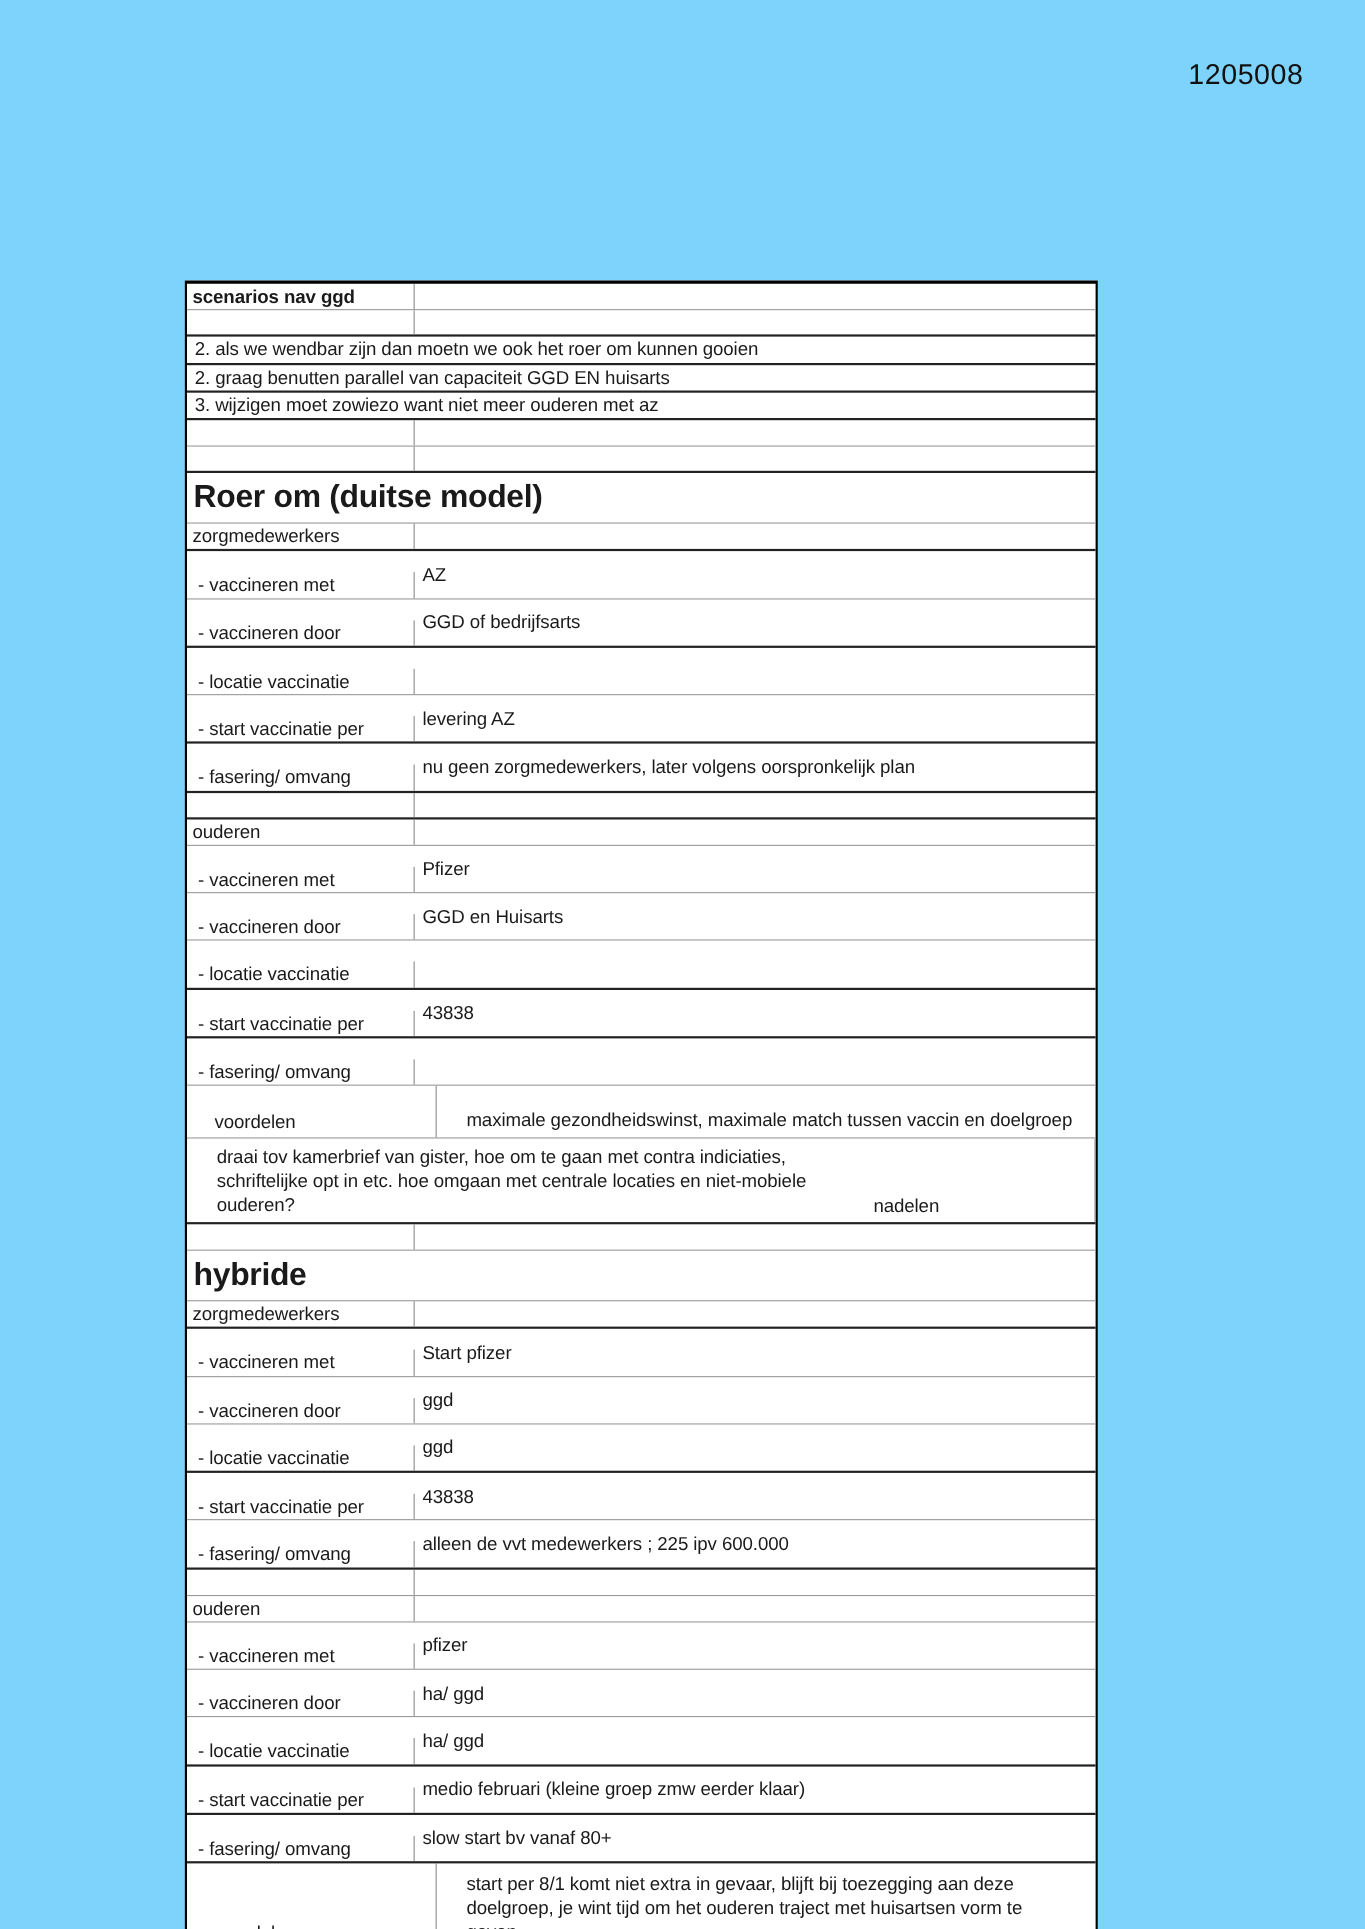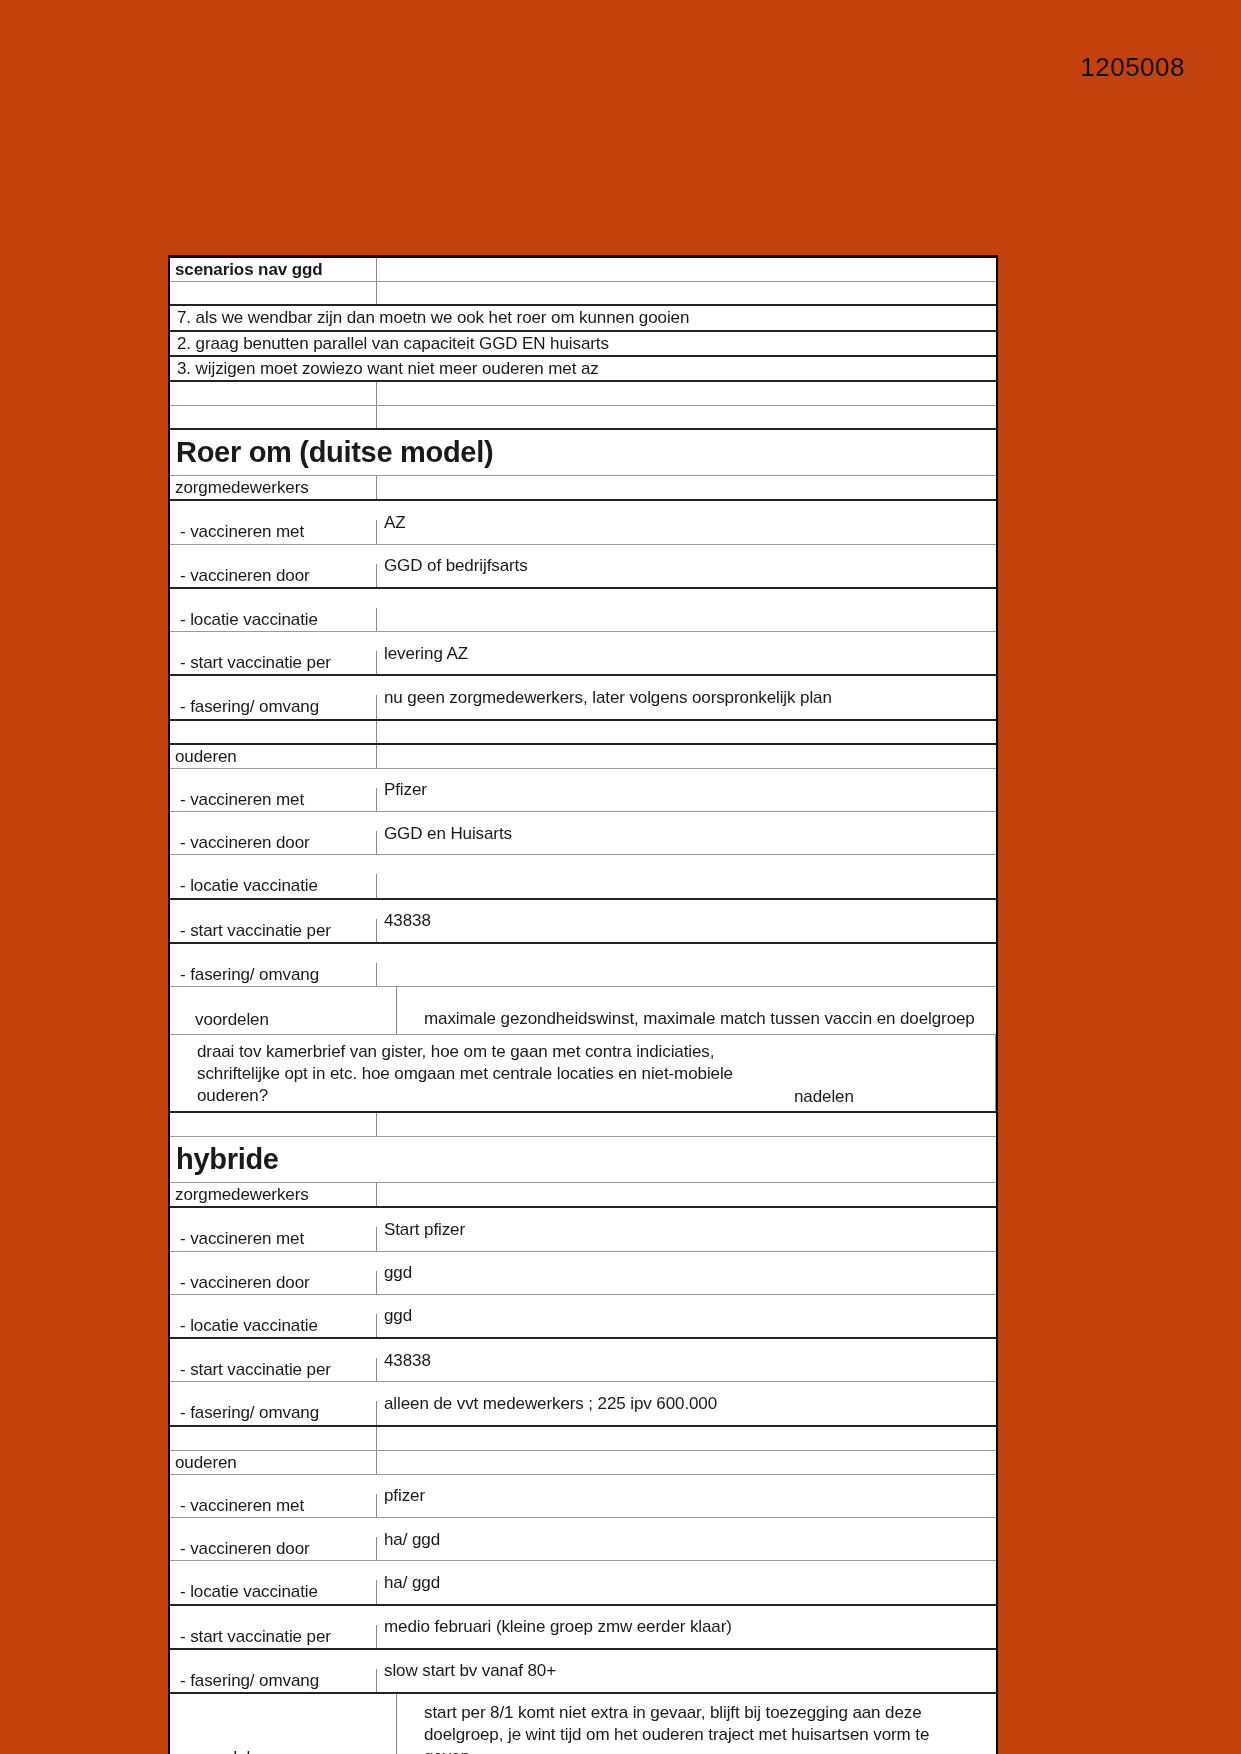--- a/index.html
+++ b/index.html
@@ -6,21 +6,21 @@
     margin: 0;
     padding: 0;
     background: #ffffff;
     font-family: "Liberation Sans", sans-serif;
     color: #1a1a1a;
   }
   .page {
     position: relative;
     width: 1241px;
     height: 1754px;
-    background: #c2410c;
+    background: #7dd3fc;
     overflow: hidden;
   }
   .page-number {
     position: absolute;
     top: 52px;
     right: 56px;
     font-size: 26px;
     letter-spacing: 0.5px;
     color: #111;
   }
@@ -100,21 +100,21 @@
   <div class="doc-table" id="doc-table">
       <div class="row kind-bold rule-light">
         <div class="cell cell-label">scenarios nav ggd</div>
         <div class="cell cell-value"></div>
       </div>
       <div class="row kind-empty rule-dark">
         <div class="cell cell-label"></div>
         <div class="cell cell-value"></div>
       </div>
       <div class="row kind-full rule-dark">
-        <div class="cell cell-full">7. als we wendbar zijn dan moetn we ook het roer om kunnen gooien</div>
+        <div class="cell cell-full">2. als we wendbar zijn dan moetn we ook het roer om kunnen gooien</div>
       </div>
       <div class="row kind-full rule-dark">
         <div class="cell cell-full">2. graag benutten parallel van capaciteit GGD EN huisarts</div>
       </div>
       <div class="row kind-full rule-dark">
         <div class="cell cell-full">3. wijzigen moet zowiezo want niet meer ouderen met az</div>
       </div>
       <div class="row kind-empty rule-light">
         <div class="cell cell-label"></div>
         <div class="cell cell-value"></div>

